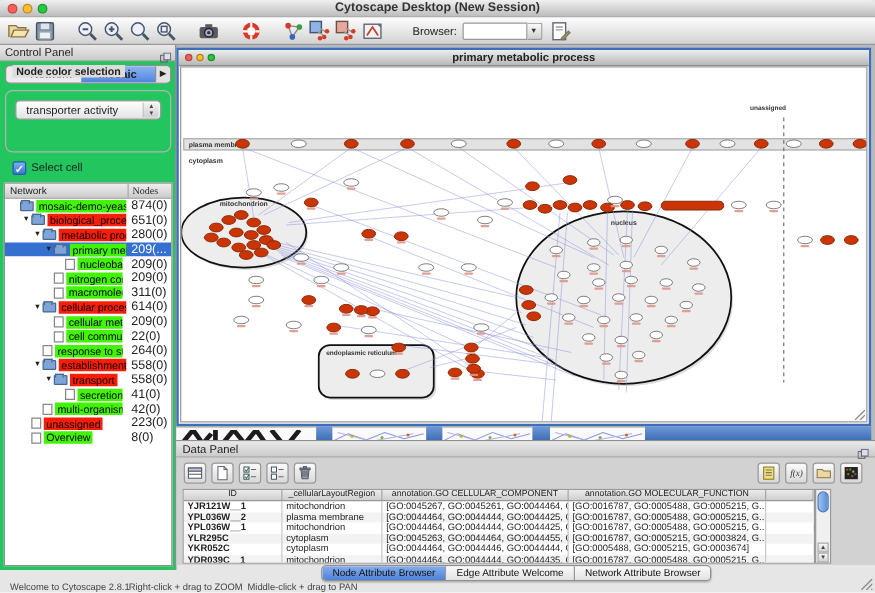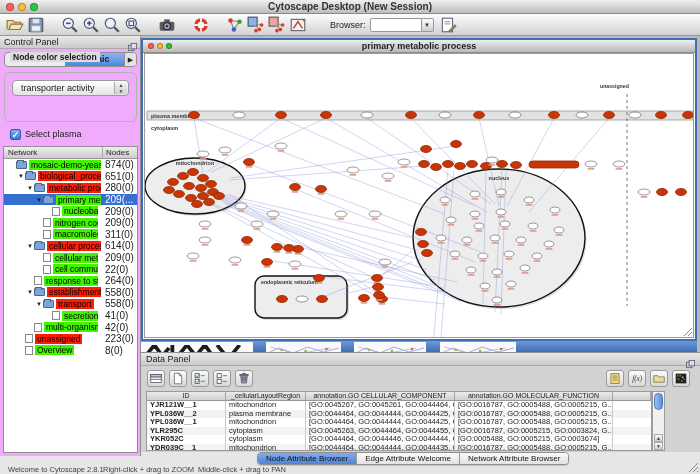--- a/index.html
+++ b/index.html
@@ -19,39 +19,39 @@
   .tb-icon svg { width:100%; height:100%; }
   .tb-gap { width:10px; height:1px; display:inline-block; flex:none; }
   #search-label { font-size:9px; margin:0 4px 0 10px; color:#222; }
   #search-combo { width:52px; height:14px; background:#fff; border:1px solid #999; border-radius:2px 0 0 2px; }
   #search-drop { width:12px; height:14px; background:linear-gradient(#fbfbfb,#cfcfcf); border:1px solid #999; border-left:none; font-size:6px; line-height:13px; text-align:center; color:#333; border-radius:0 2px 2px 0; }
 
   
   #desktop { left:141px; top:36px; width:559px; height:416px; background:#b9b9b9; }
 
   
-  #control-panel { left:0; top:36px; width:141px; height:420px; background:#f0abfc; border-right:1px solid #8f8f8f; }
+  #control-panel { left:0; top:36px; width:141px; height:420px; background:#22c55e; border-right:1px solid #8f8f8f; }
   #cp-header { left:0; top:0; width:140px; height:13px; background:linear-gradient(#e9e9e9,#cbcbcb); border-bottom:1px solid #aaa; font-size:9px; line-height:12px; padding-left:4px; color:#222; }
   #cp-float { right:3px; top:2px; width:9px; height:9px; }
   #cp-tabs { left:4px; top:16px; width:133px; height:15px; display:flex; border:1px solid #8f8f8f; border-radius:4px; background:#ececec; overflow:hidden; }
   .cp-tab { flex:1; font-size:9px; text-align:center; line-height:13px; color:#222; display:flex; align-items:center; justify-content:center; gap:3px; }
   .cp-tab.sel { background:linear-gradient(#8cb4f0,#4d86e0); font-weight:bold; }
   #cp-tab-arrow { width:12px; border-left:1px solid #8f8f8f; font-size:7px; line-height:13px; text-align:center; background:#e2e2e2; }
   #cp-group { left:4px; top:36px; width:133px; height:50px; border:1px solid #b3b3b3; border-radius:6px; }
   #cp-group-label { left:10px; top:16px; font-size:8.5px; font-weight:bold; background:#dcdcdc; padding:0 3px; color:#222; }
   #cp-combo { left:12px; top:44px; width:117px; height:16px; background:linear-gradient(#ffffff,#e3e3e3); border:1px solid #9a9a9a; border-radius:4px; font-size:9px; line-height:14px; padding-left:8px; }
   #cp-combo-arrows { right:1px; top:1px; width:13px; height:12px; background:linear-gradient(#f4f4f4,#cfcfcf); border-left:1px solid #aaa; border-radius:0 3px 3px 0; font-size:5px; line-height:6px; text-align:center; color:#444; }
   #cp-check-row { left:10px; top:92px; height:12px; display:flex; align-items:center; gap:4px; }
   #cp-checkbox { width:11px; height:11px; background:linear-gradient(#7fb0f2,#3a74d6); border:1px solid #2a5aaa; border-radius:2px; color:#fff; font-size:9px; line-height:10px; text-align:center; font-weight:bold; }
   #cp-check-label { font-size:9px; color:#222; }
 
   #tree-box { left:3px; top:110px; width:135px; height:307px; background:#fff; border:1px solid #8f8f8f; overflow:hidden; }
   #tree-head { height:12px; display:flex; background:linear-gradient(#eee,#ccc); border-bottom:1px solid #999; font-size:8px; color:#222; }
   #tree-head .c1 { width:99px; padding-left:4px; border-right:1px solid #aaa; line-height:11px; }
-  #tree-head .c2 { flex:1; padding-left:3px; line-height:11px; }
+  #tree-head .c2 { flex:1; padding-left:3px; line-height:11px;font-family:Liberation Serif, serif; }
   .tree-row { position:relative; height:11.6px; display:flex; align-items:center; white-space:nowrap; }
   .tree-row.sel { background:#3570d0; }
   .tr-arrow { font-size:6px; color:#222; width:8px; flex:none; text-align:center; }
   .tr-sp { width:8px; flex:none; }
   .tr-folder { width:11px; height:8px; background:linear-gradient(#9cbdе8,#6f97cc); background:#7fa5d8; border:1px solid #49688f; border-radius:1px; flex:none; position:relative; }
   .tr-folder:before { content:""; position:absolute; left:0; top:-2px; width:5px; height:2px; background:#7fa5d8; border:1px solid #49688f; border-bottom:none; }
   .tr-file { width:8px; height:9px; background:#fff; border:1px solid #888; flex:none; }
   .tr-label { font-size:8.5px; color:#000; padding:0 2px; margin-left:2px; overflow:hidden; line-height:10px; }
   .tr-count { position:absolute; left:101px; font-size:10px; color:#222; }
   .tree-row.sel .tr-count { color:#fff; }
@@ -220,21 +220,21 @@
     <div id="cp-tab-arrow">▶</div>
   </div>
   <div class="abs" id="cp-group"></div>
   <div class="abs" id="cp-group-label">Node color selection</div>
   <div class="abs" id="cp-combo">
     <span>transporter activity</span>
     <span class="abs" id="cp-combo-arrows">▲<br>▼</span>
   </div>
   <div class="abs" id="cp-check-row">
     <span id="cp-checkbox">✓</span>
-    <span id="cp-check-label">Select plasma</span>
+    <span id="cp-check-label">Select cell</span>
   </div>
   <div class="abs" id="tree-box">
     <div id="tree-head">
       <div class="c1">Network</div>
       <div class="c2">Nodes</div>
     </div>
     <div id="tree-rows">
         <div class="tree-row" style="padding-left: 4px;">
           <span class="tr-sp"></span>
           <span class="tr-folder"></span>

